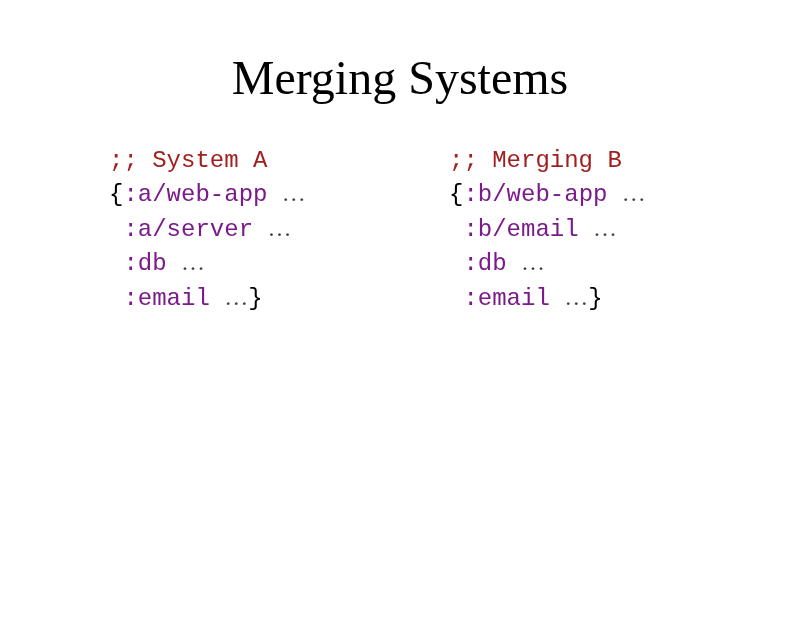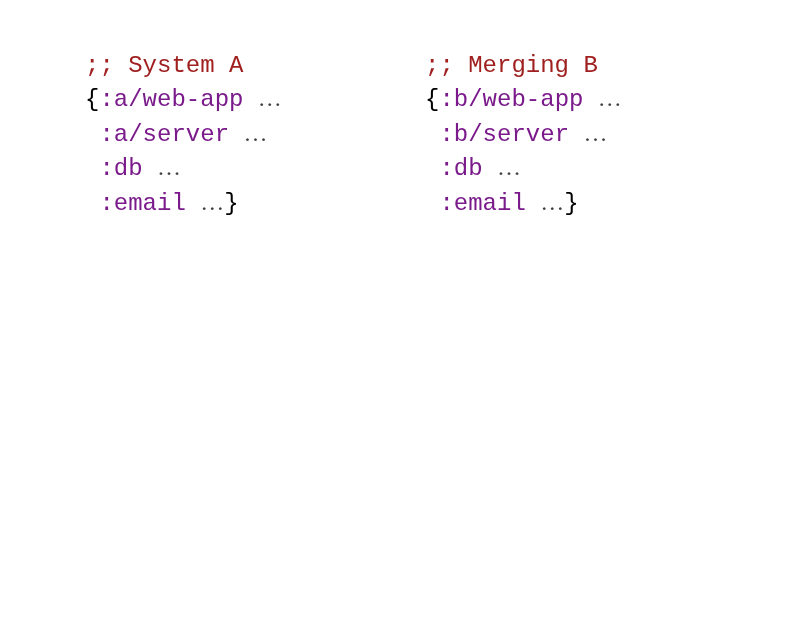--- a/index.html
+++ b/index.html
@@ -25,20 +25,21 @@
       font-weight: normal;
       color: #000000;
       margin-bottom: 40px;
       font-family: Georgia, 'Times New Roman', serif;
     }
     .code-columns {
       display: flex;
       flex-direction: row;
       justify-content: flex-start;
       padding-left: 85px;
+      margin-left: 24px;
     }
     .code-block {
       font-family: 'Courier New', Courier, monospace;
       font-size: 24px;
       line-height: 1.35;
       white-space: pre;
     }
     .col-a {
       width: 340px;
     }
@@ -56,29 +57,30 @@
     }
     .ellipsis {
       color: #404040;
       font-family: Georgia, serif;
     }
   </style>
 </head>
 <body>
 
 <div class="slide">
+  <h1 class="title">Merging Systems</h1>
 
   <div class="code-columns">
 
     <div class="code-block col-a"><span class="comment">;; System A</span>
 <span class="brace">{</span><span class="keyword">:a/web-app</span> <span class="ellipsis">…</span>
  <span class="keyword">:a/server</span> <span class="ellipsis">…</span>
  <span class="keyword">:db</span> <span class="ellipsis">…</span>
  <span class="keyword">:email</span> <span class="ellipsis">…</span><span class="brace">}</span></div>
 
     <div class="code-block col-b"><span class="comment">;; Merging B</span>
 <span class="brace">{</span><span class="keyword">:b/web-app</span> <span class="ellipsis">…</span>
- <span class="keyword">:b/server</span> <span class="ellipsis">…</span>
+ <span class="keyword">:b/email</span> <span class="ellipsis">…</span>
  <span class="keyword">:db</span> <span class="ellipsis">…</span>
  <span class="keyword">:email</span> <span class="ellipsis">…</span><span class="brace">}</span></div>
 
   </div>
 </div>
 
 </body></html>

